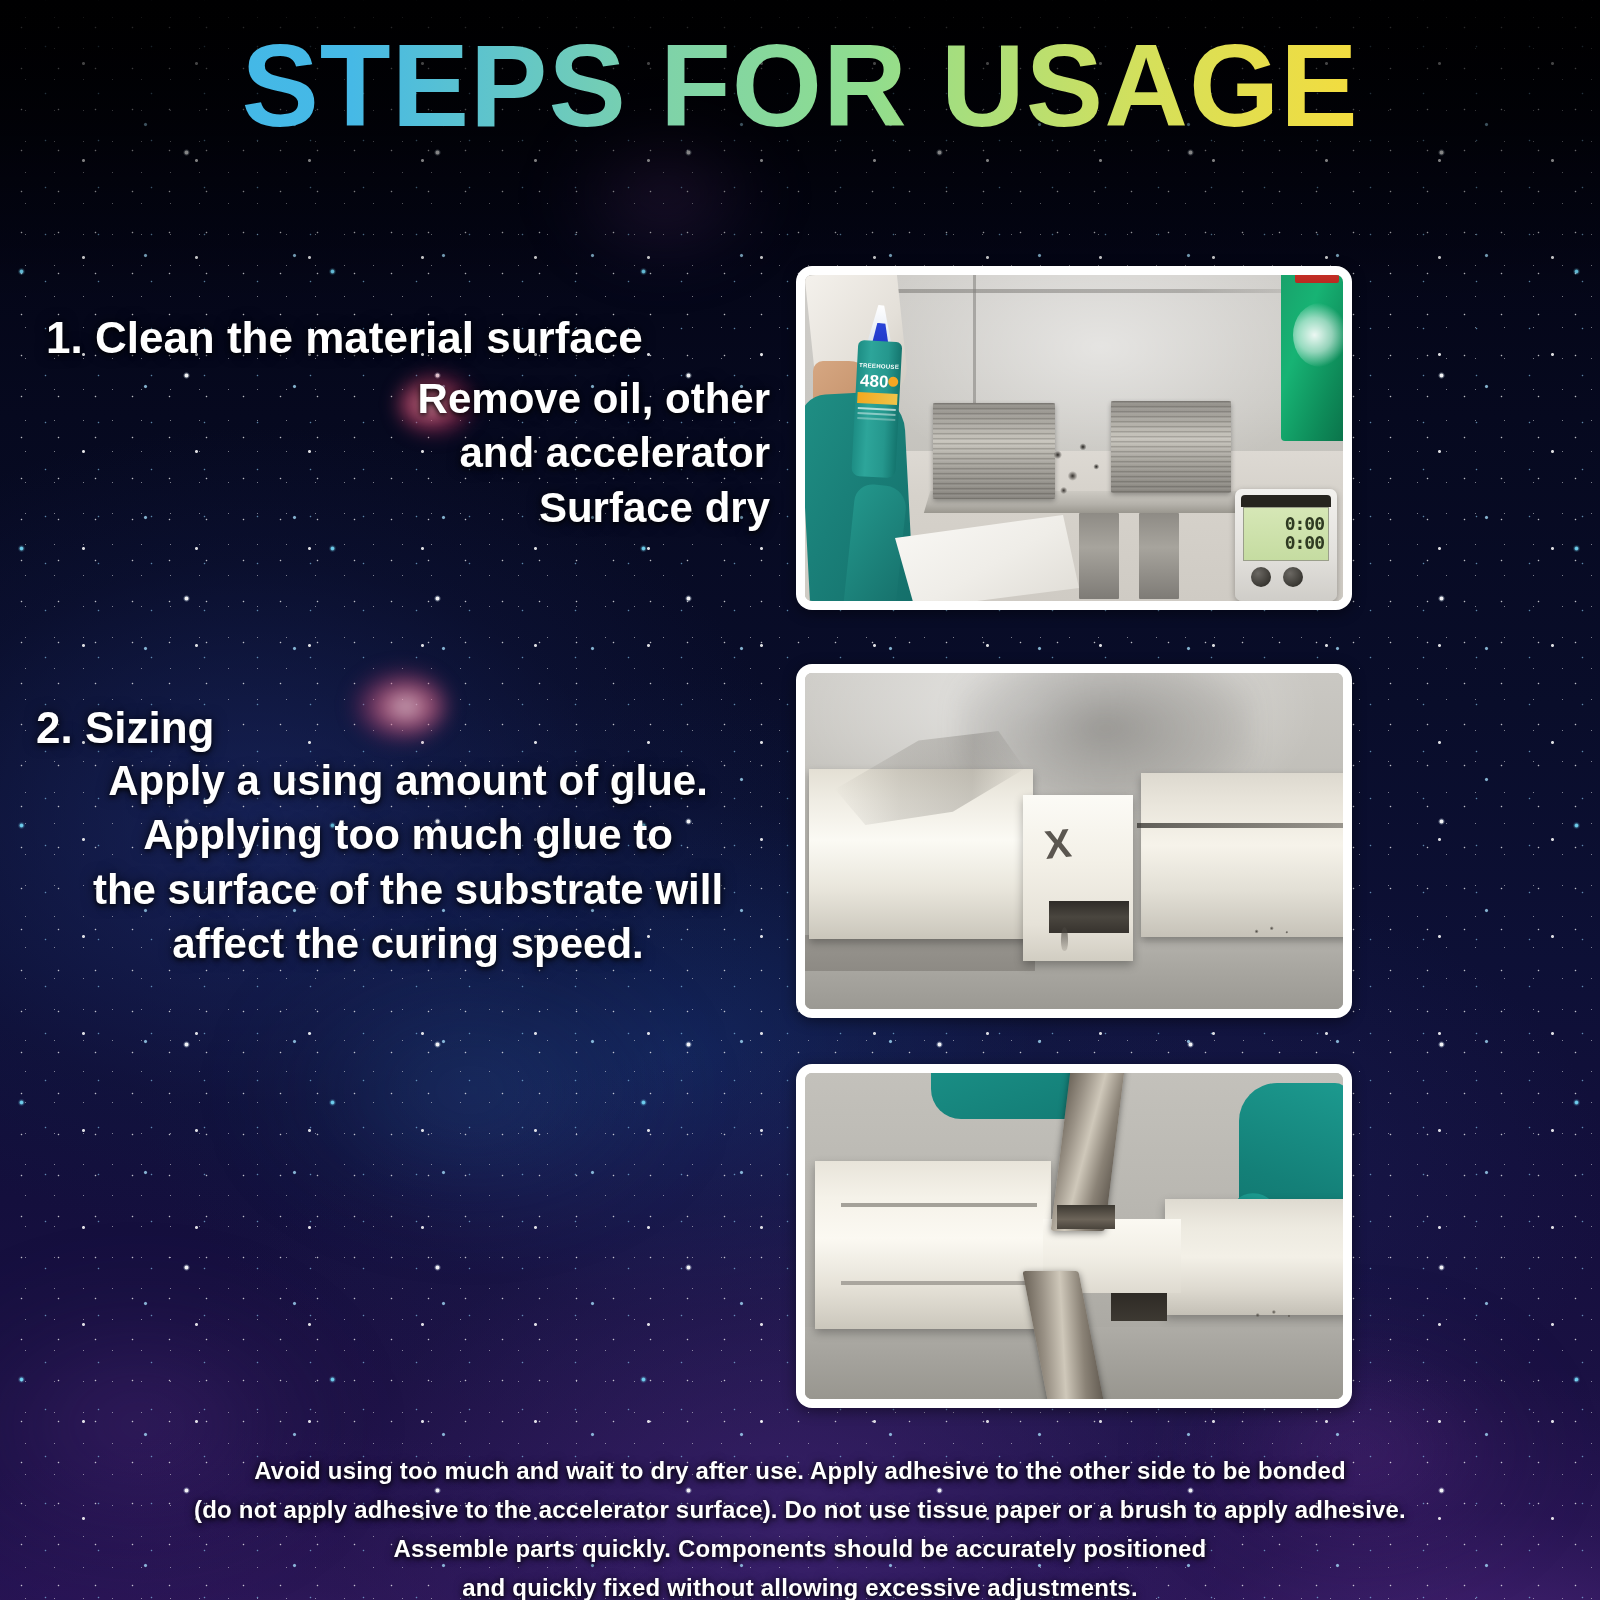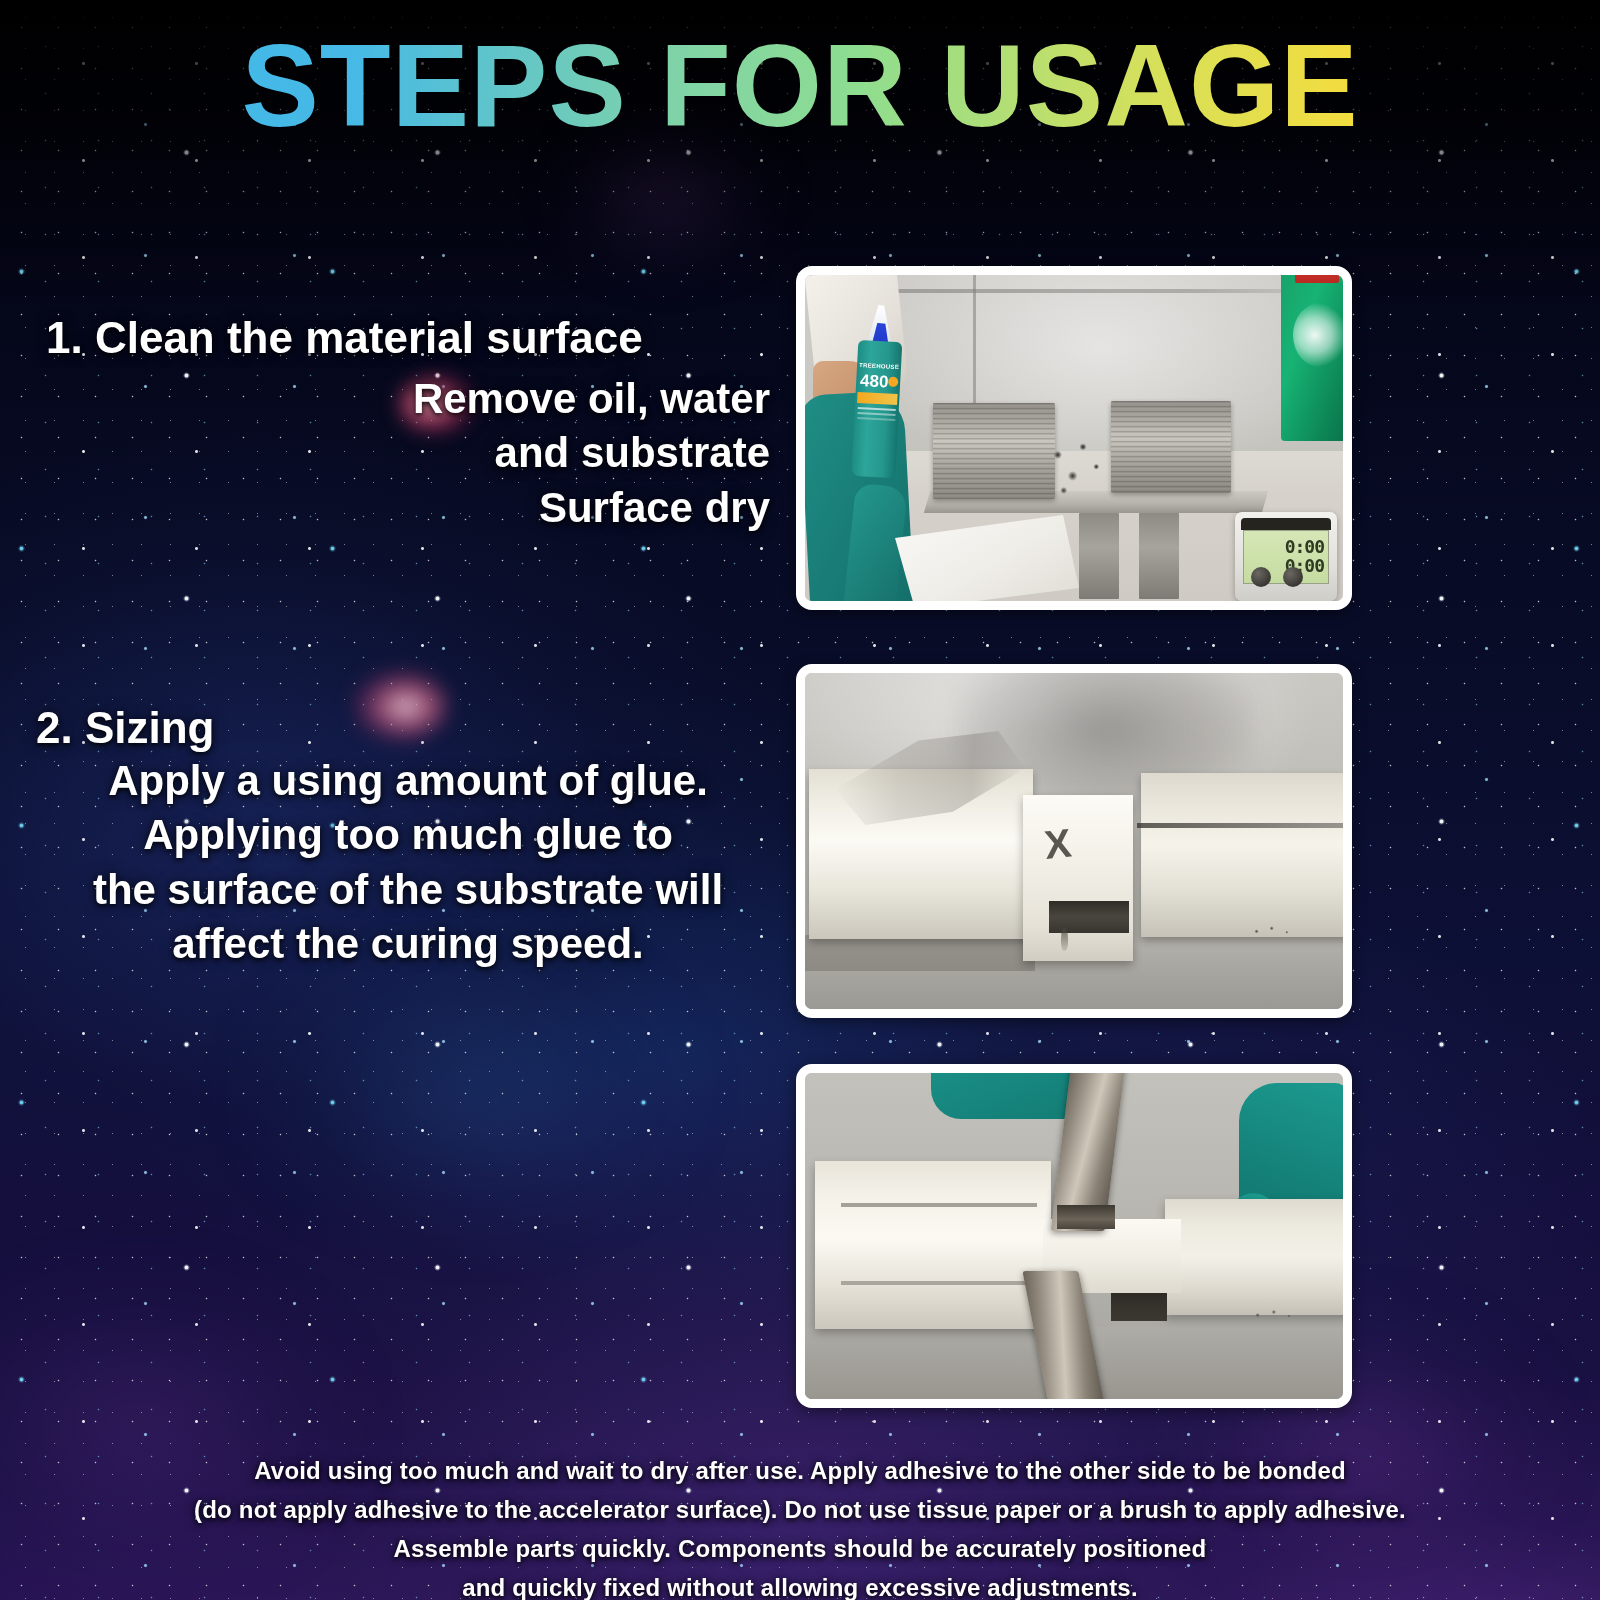--- a/index.html
+++ b/index.html
@@ -288,21 +288,21 @@
     position: absolute; right: 4px; top: -22px; width: 44px; height: 30px;
     background: linear-gradient(180deg, #e23a2e 0%, #b92a22 100%);
     border-radius: 8px 8px 2px 2px;
   }
   .p1-spray-lbl {
     position: absolute; right: 4px; top: 42px; width: 54px; height: 64px;
     background: radial-gradient(ellipse at 40% 50%, rgba(255,255,255,0.92) 0%, rgba(255,255,255,0.55) 38%, rgba(255,255,255,0) 72%);
     border-radius: 50%;
   }
   .p1-timer {
-    position: absolute; right: 6px; bottom: 0px; width: 102px; height: 89px;
+    position: absolute; right: 6px; bottom: 0px; width: 102px; height: 112px;
     background: linear-gradient(180deg, #f2f1ee 0%, #e2e0dc 60%, #cfcdc8 100%);
     border-radius: 7px;
     box-shadow: 0 2px 6px rgba(0,0,0,0.30);
   }
   .p1-timer-bezel {
     position: absolute; left: 6px; top: 6px; right: 6px; height: 12px;
     background: #26241f; border-radius: 4px 4px 0 0;
   }
   .p1-timer-lcd {
     position: absolute; left: 8px; top: 18px; right: 8px; height: 54px;
@@ -503,22 +503,22 @@
   <div class="stars stars-lg"></div>
   <div class="neb neb-a"></div>
   <div class="neb neb-b"></div>
   <div class="top-dark"></div>
 
   <div class="title">STEPS FOR USAGE</div>
 
   <div class="step" id="step1">
     <div class="step-head">1. Clean the material surface</div>
     <div class="step-body">
-      <div class="step-body-line">Remove oil, water</div>
-      <div class="step-body-line">and substrate</div>
+      <div class="step-body-line">Remove oil, other</div>
+      <div class="step-body-line">and accelerator</div>
       <div class="step-body-line">Surface dry</div>
     </div>
   </div>
 
   <div class="step" id="step2">
     <div class="step-head">2. Sizing</div>
     <div class="step-body">
       <div class="step-body-line">Apply a using amount of glue.</div>
       <div class="step-body-line">Applying too much glue to</div>
       <div class="step-body-line">the surface of the substrate will</div>

